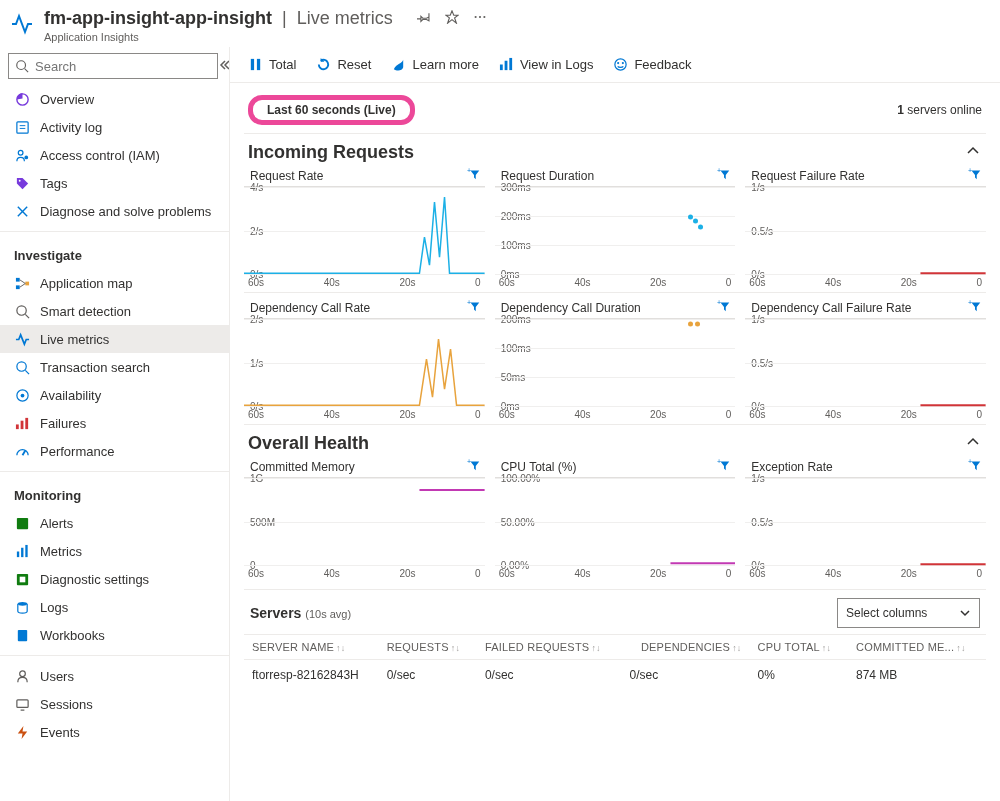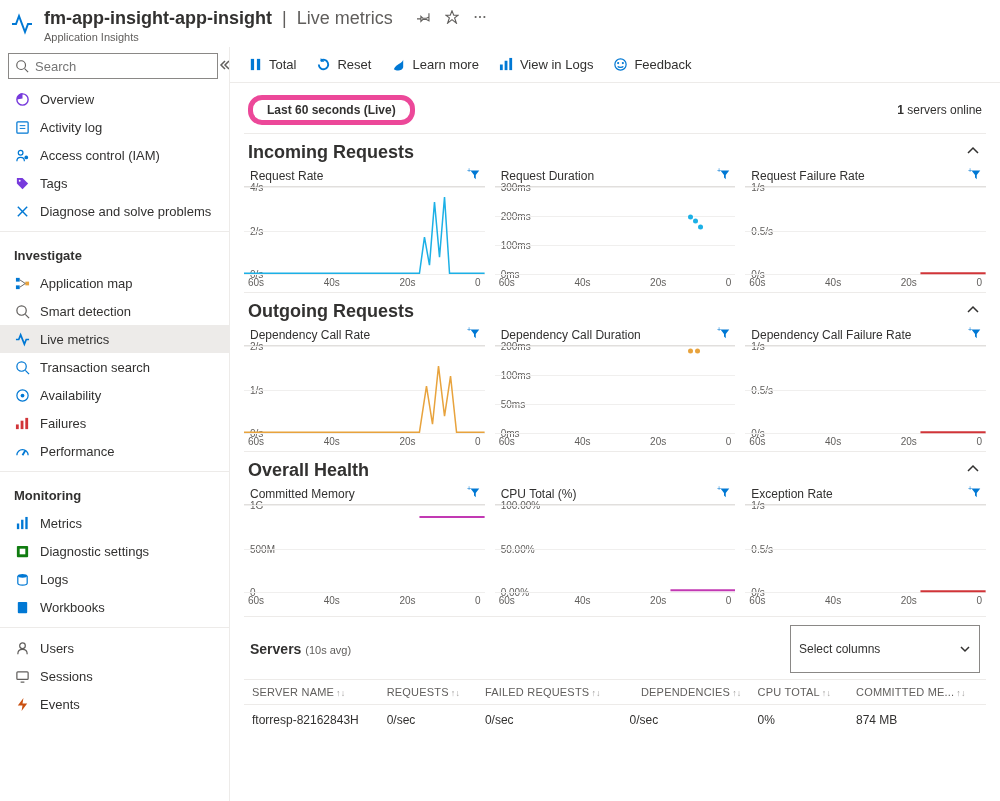--- a/index.html
+++ b/index.html
@@ -47,21 +47,21 @@
 .chart-head .funnel svg { width: 14px; height: 14px; color: #0078d4; }
 .chart-body { position: relative; height: 88px; border-top: 1px solid #e1dfdd; }
 .ylab { position: absolute; left: 6px; font-size: 10px; color: #605e5c; transform: translateY(-50%); }
 .gridline { position: absolute; left: 0; right: 0; border-top: 1px solid #f0efee; }
 .xaxis { display: flex; justify-content: space-between; font-size: 10px; color: #605e5c; padding: 2px 4px 0 4px; border-top: 1px solid #e1dfdd; }
 .plot { position: absolute; inset: 0; }
 .servers { border-top: 1px solid #edebe9; margin-top: 10px; padding-top: 8px; }
 .servers-head { display: flex; align-items: center; justify-content: space-between; padding: 0 6px 6px 6px; }
 .servers-title { font-size: 14px; font-weight: 600; }
 .servers-title small { font-weight: 400; color: #605e5c; font-size: 11px; }
-.select-cols { border: 1px solid #8a8886; padding: 16px 8px; font-size: 12px; display: flex; align-items: center; justify-content: space-between; width: 190px; }
+.select-cols { border: 1px solid #8a8886; padding: 7px 8px; font-size: 12px; display: flex; align-items: center; justify-content: space-between; width: 143px; }
 .select-cols svg { width: 12px; height: 12px; }
 table.srv { width: 100%; border-collapse: collapse; font-size: 11px; }
 table.srv th { text-align: left; padding: 6px 8px; color: #605e5c; font-weight: 400; border-top: 1px solid #edebe9; border-bottom: 1px solid #edebe9; text-transform: uppercase; letter-spacing: .2px; }
 table.srv td { padding: 8px 8px; font-size: 12px;}
 .sort { font-size: 9px; color: #a19f9d; margin-left: 2px; }
 </style>
 </head>
 <body>
 
 <div class="header">
@@ -226,20 +226,28 @@
             </svg>
           </span>
           <span>Performance</span>
         </div>
       </div>
     <hr class="sep">
     <div class="nav-section-label">Monitoring</div>
     <div id="nav-mon">
         <div class="nav-item">
           <span class="nav-icon">
+            <svg viewBox="0 0 16 16" fill="#107c10">
+              <rect x="2" y="2" width="12" height="12" rx="1"></rect>
+            </svg>
+          </span>
+          <span>Alerts</span>
+        </div>
+        <div class="nav-item">
+          <span class="nav-icon">
             <svg viewBox="0 0 16 16" fill="#0078d4">
               <rect x="2" y="8" width="2.5" height="6"></rect>
               <rect x="6.5" y="4" width="2.5" height="10"></rect>
               <rect x="11" y="1" width="2.5" height="13"></rect>
             </svg>
           </span>
           <span>Metrics</span>
         </div>
         <div class="nav-item">
           <span class="nav-icon">
@@ -433,26 +441,20 @@
                 <div class="xaxis">
                   <span>60s</span>
                   <span>40s</span>
                   <span>20s</span>
                   <span>0</span>
                 </div>
               </div>
             </div>
           </div>
           <div class="section">
-            <div class="section-head">
-              <span class="section-title">Outgoing Requests</span>
-              <span><svg viewBox="0 0 14 14" fill="none" stroke="#323130" stroke-width="1.5">
-                  <polyline points="2 9 7 4 12 9"></polyline>
-                </svg></span>
-            </div>
             <div class="chart-row">
               <div class="chart">
                 <div class="chart-head">
                   <span class="chart-title">Dependency Call Rate</span>
                   <span class="funnel"><svg viewBox="0 0 16 16" fill="#0078d4">
                       <text x="0" y="7" font-size="8" fill="#0078d4">+</text>
                       <polygon points="4 4 14 4 10 9 10 14 8 12 8 9"></polygon>
                     </svg></span>
                 </div>
                 <div class="chart-body">

